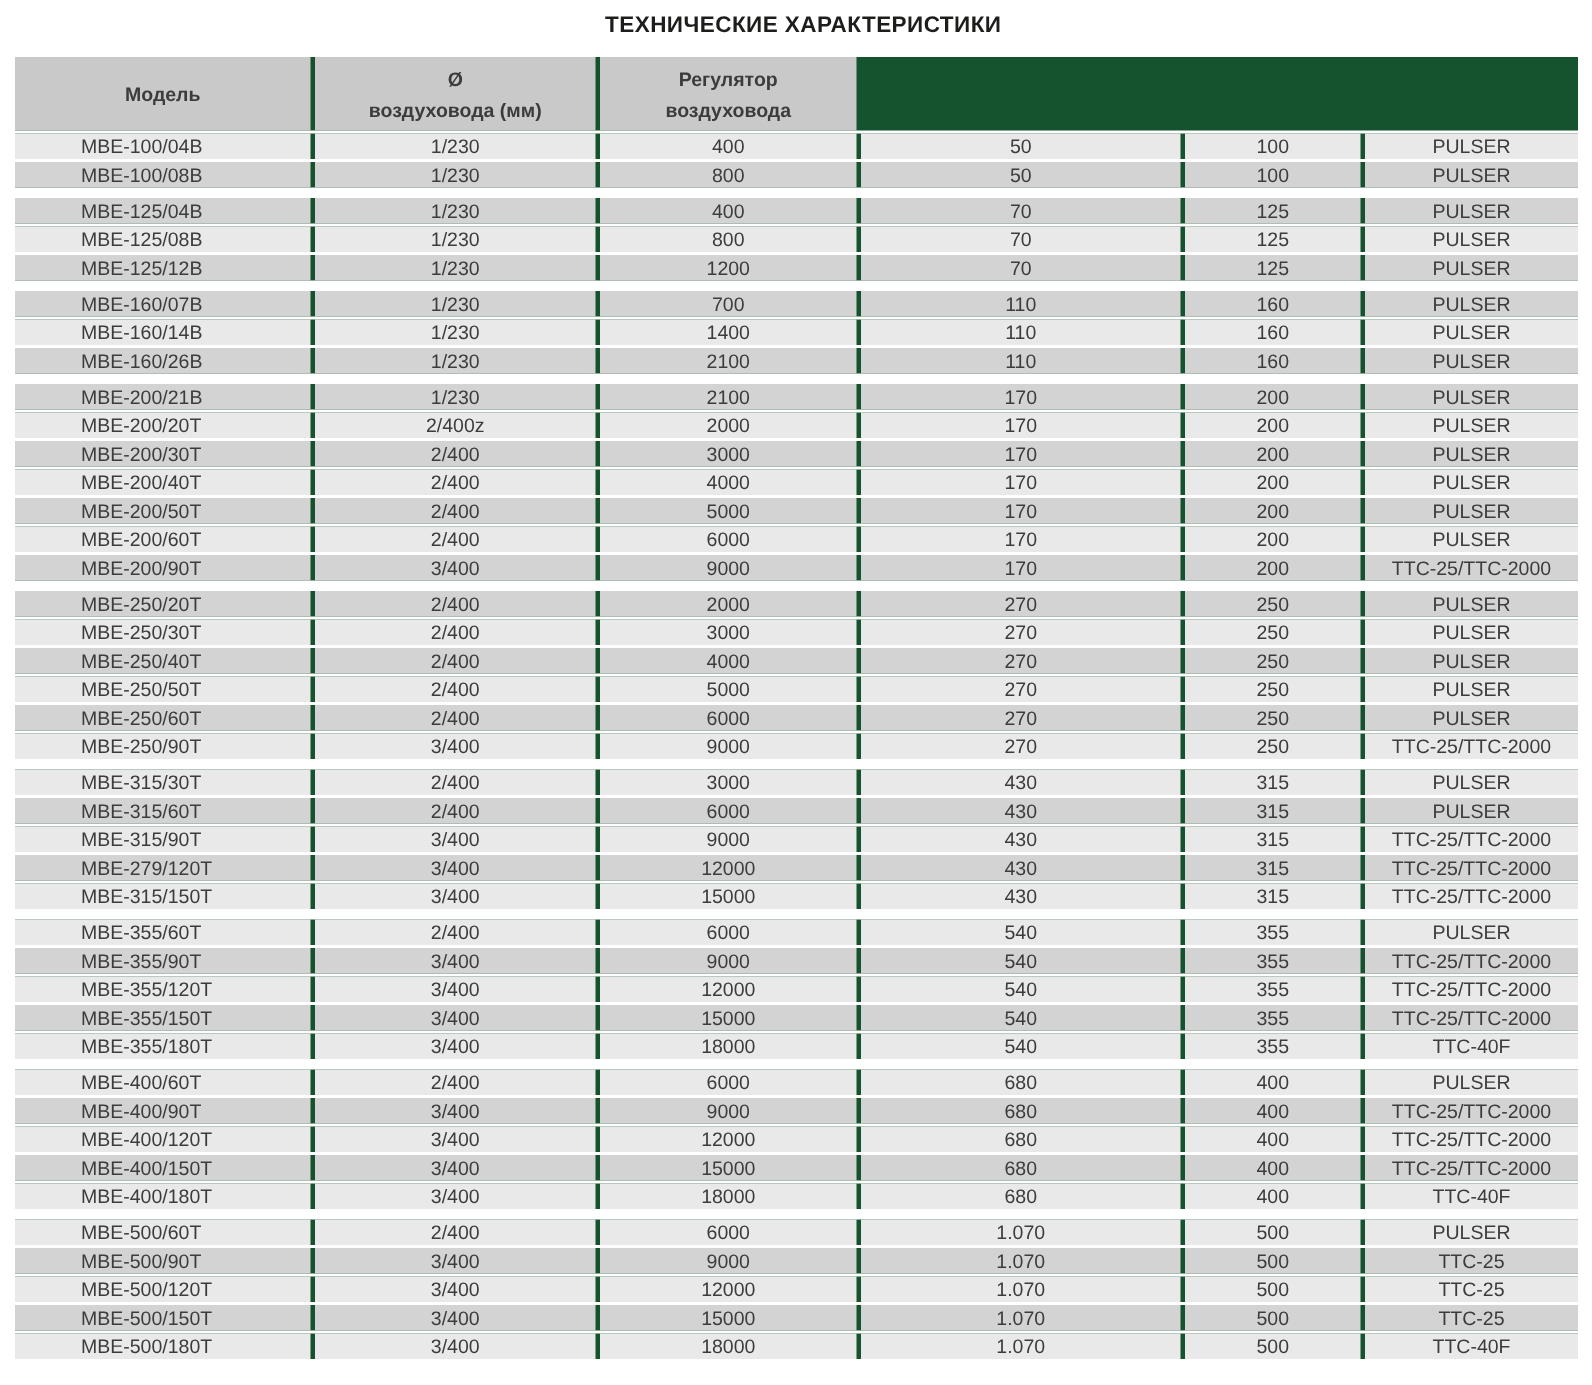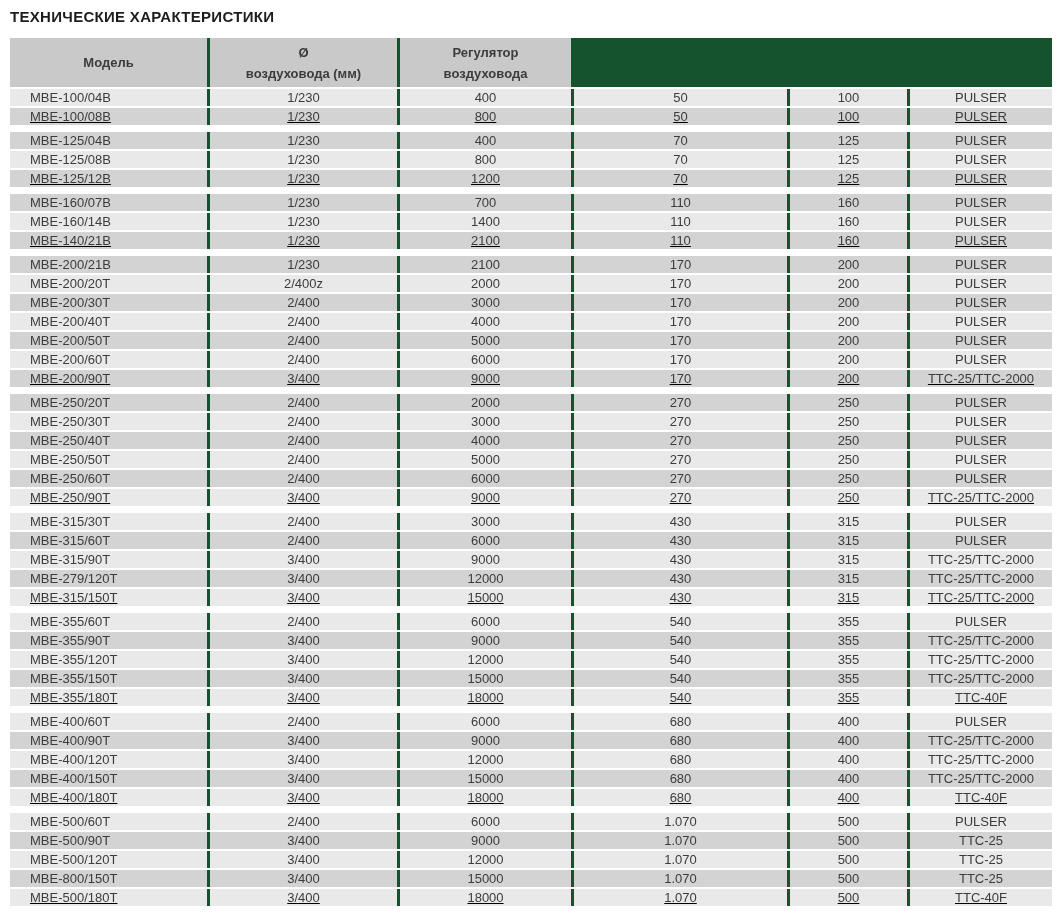--- a/index.html
+++ b/index.html
@@ -12,20 +12,21 @@
   *{margin:0;padding:0;box-sizing:border-box;}
   html,body{background:#ffffff;}
   body{
     width:1061px;height:923px;overflow:hidden;
     font-family:"Liberation Sans", sans-serif;
   }
   .page-title{
     color:var(--title-text);
     font-size:15px;font-weight:bold;letter-spacing:.3px;
     margin:8px 0 13px 10px;
+    text-align:center;
   }
   .spec-table{
     margin-left:10px;
     width:1042px;
   }
   .grid-row{
     display:grid;
     grid-template-columns:197px 187px 171px 213px 117px 142px;
     column-gap:3px;
     background:#14532d;
@@ -37,30 +38,30 @@
     background:var(--header-bg);
     color:var(--text);
     font-weight:bold;font-size:13px;line-height:21px;
     height:49px;
     display:flex;flex-direction:column;justify-content:center;align-items:center;
     text-align:center;
   }
   .group{margin-bottom:7px;}
   .group:last-child{margin-bottom:0;border-radius:32px;}
   .row{margin-bottom:2px;}
-  .row:last-child{margin-bottom:0;text-decoration:underline;}
+  .row:last-child{margin-bottom:0;}
   .cell{
     height:17px;line-height:17px;
     font-size:13px;color:var(--text);
     text-align:center;
     overflow:hidden;white-space:nowrap;
   }
   .row.light .cell{background:var(--row-light);}
   .row.dark  .cell{background:var(--row-dark);}
-  .cell.model{text-align:left;padding-left:20px;}
+  .cell.model{text-align:left;padding-left:44px;}
 </style>
 </head>
 <body>
 
 <h1 class="page-title">ТЕХНИЧЕСКИЕ ХАРАКТЕРИСТИКИ</h1>
 
 <div class="spec-table">
   <div class="grid-row header-row">
       <div class="hcell">
         <span>Модель</span>
@@ -130,21 +131,21 @@
         </div>
         <div class="grid-row row light">
           <div class="cell model" title="">MBE-160/14B</div>
           <div class="cell" title="">1/230</div>
           <div class="cell" title="">1400</div>
           <div class="cell" title="">110</div>
           <div class="cell" title="">160</div>
           <div class="cell" title="">PULSER</div>
         </div>
         <div class="grid-row row dark">
-          <div class="cell model" title="">MBE-140/21B</div>
+          <div class="cell model" title="">MBE-160/26B</div>
           <div class="cell" title="">1/230</div>
           <div class="cell" title="">2100</div>
           <div class="cell" title="">110</div>
           <div class="cell" title="">160</div>
           <div class="cell" title="">PULSER</div>
         </div>
       </div>
       <div class="group">
         <div class="grid-row row dark">
           <div class="cell model" title="">MBE-200/21B</div>
@@ -398,21 +399,21 @@
         </div>
         <div class="grid-row row light">
           <div class="cell model" title="">MBE-500/120T</div>
           <div class="cell" title="">3/400</div>
           <div class="cell" title="">12000</div>
           <div class="cell" title="">1.070</div>
           <div class="cell" title="">500</div>
           <div class="cell" title="">TTC-25</div>
         </div>
         <div class="grid-row row dark">
-          <div class="cell model" title="">MBE-800/150T</div>
+          <div class="cell model" title="">MBE-500/150T</div>
           <div class="cell" title="">3/400</div>
           <div class="cell" title="">15000</div>
           <div class="cell" title="">1.070</div>
           <div class="cell" title="">500</div>
           <div class="cell" title="">TTC-25</div>
         </div>
         <div class="grid-row row light">
           <div class="cell model" title="">MBE-500/180T</div>
           <div class="cell" title="">3/400</div>
           <div class="cell" title="">18000</div>

